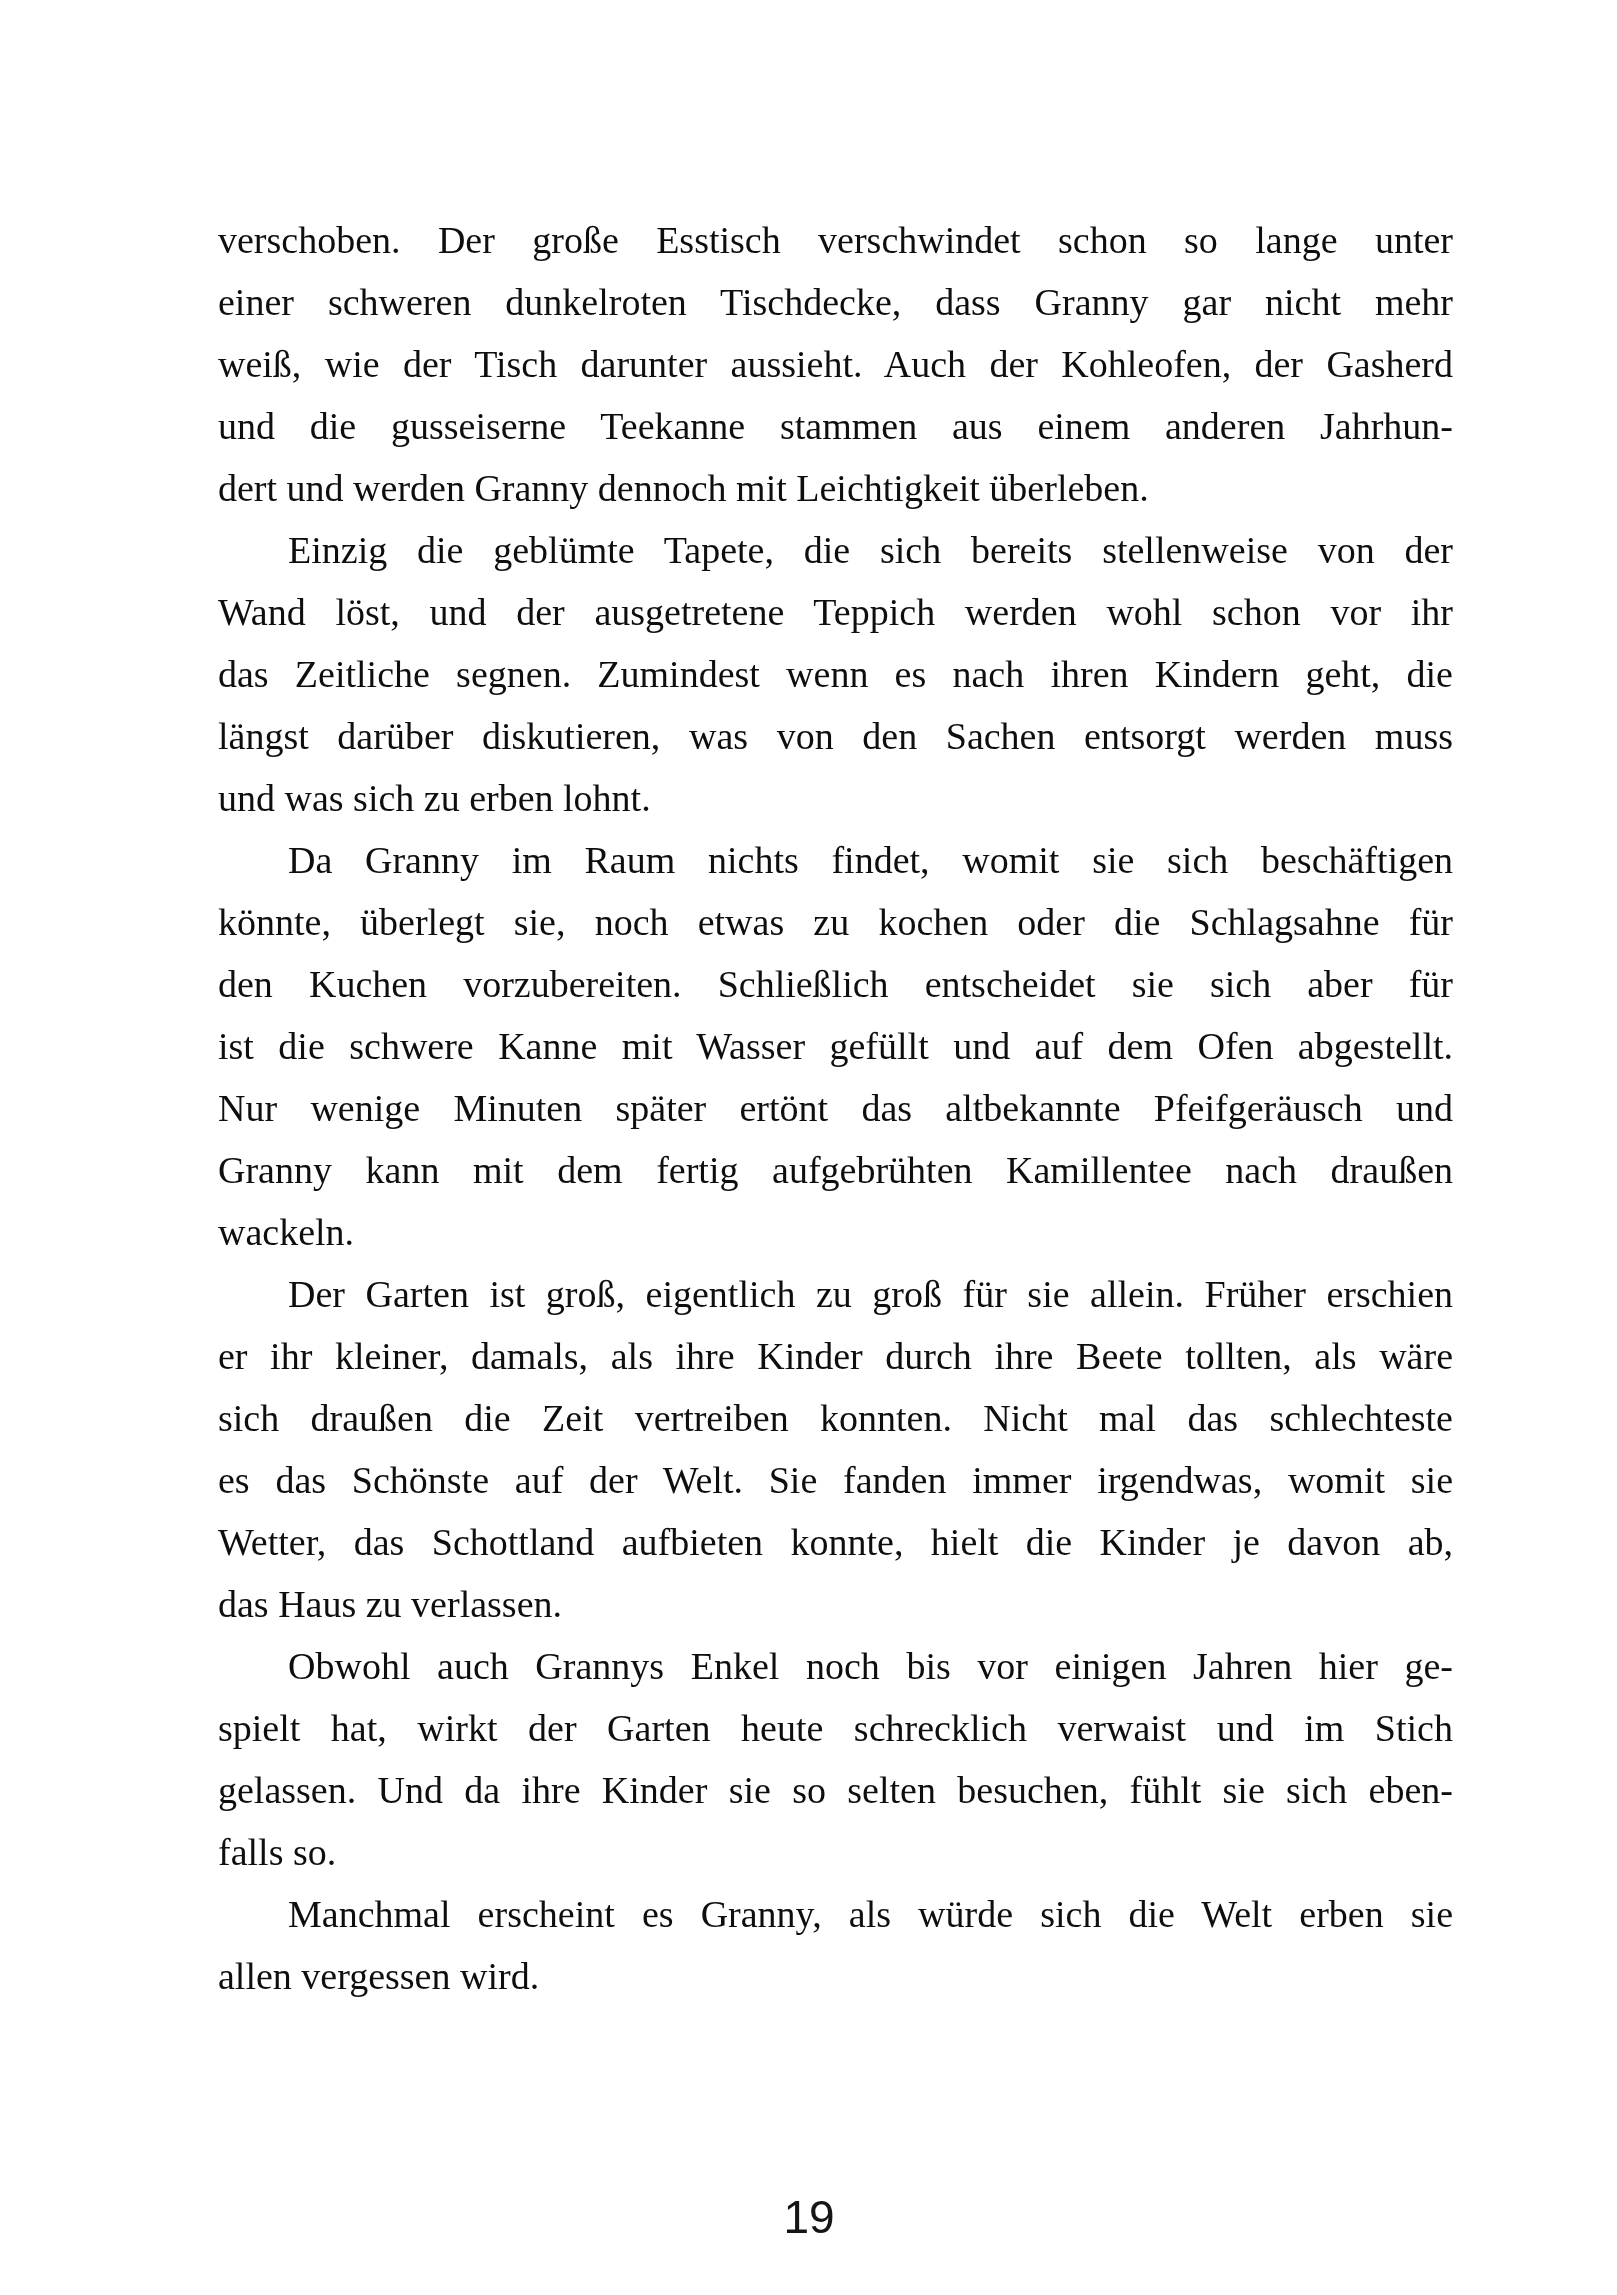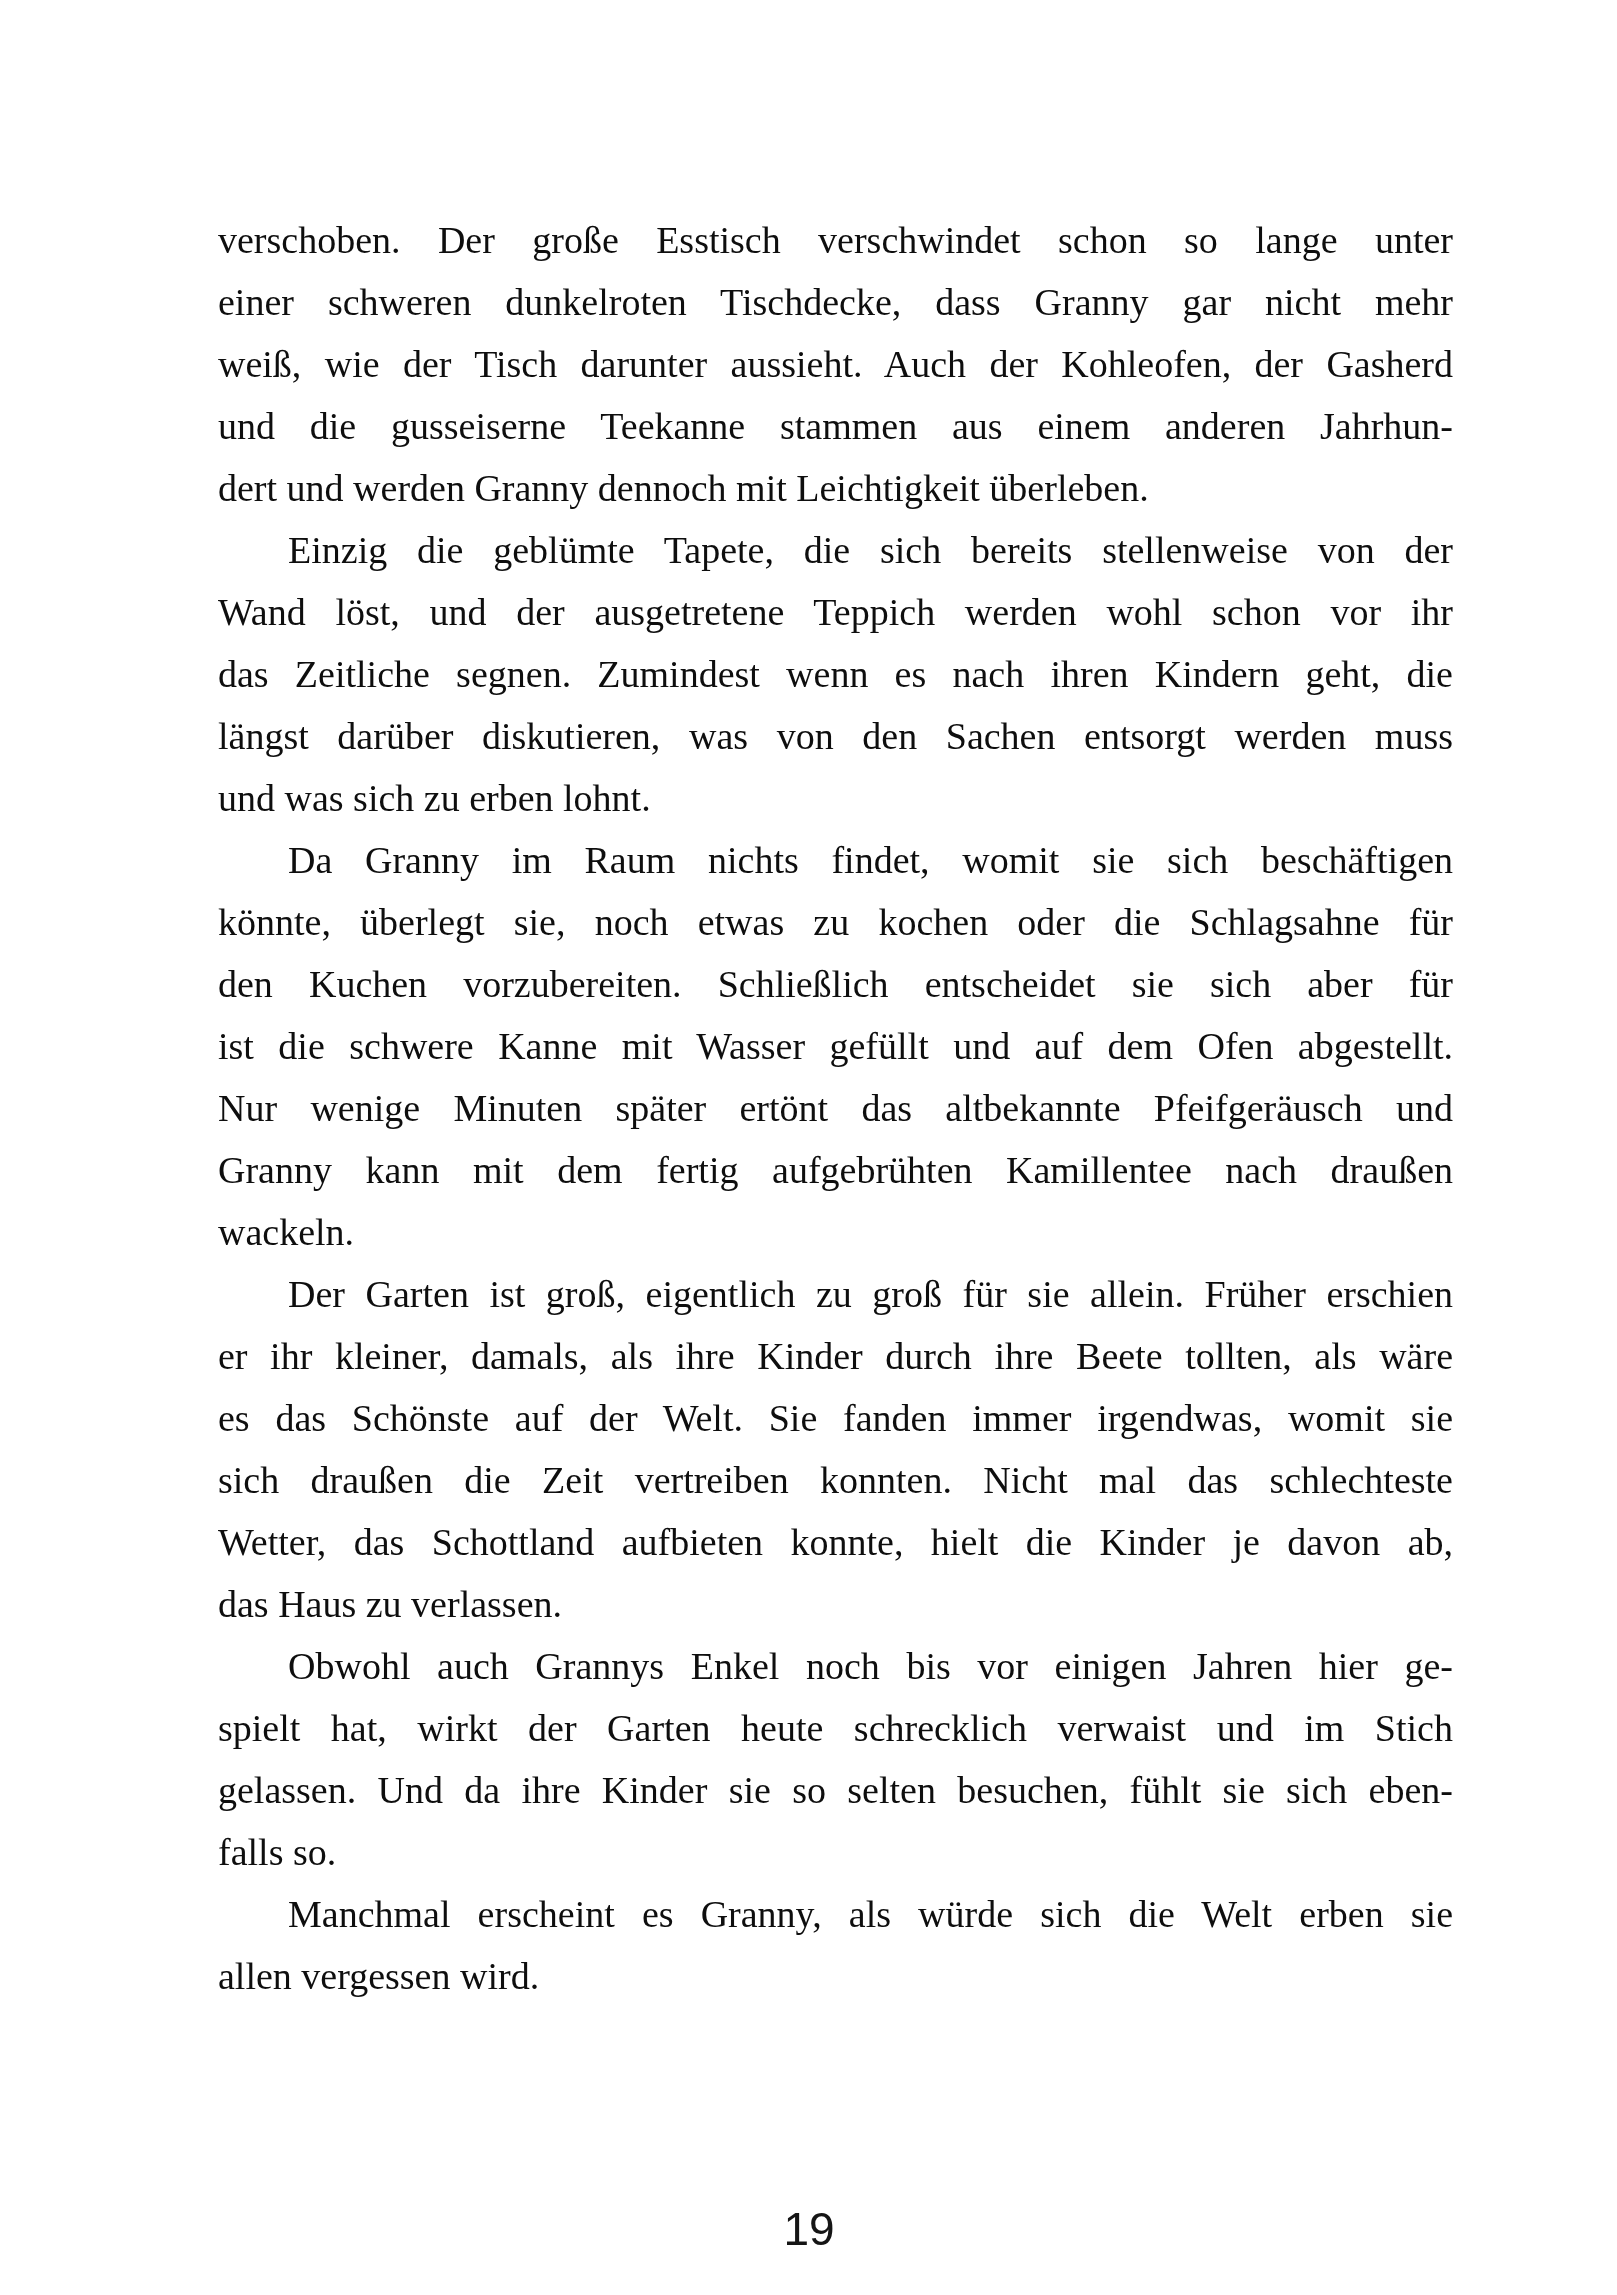--- a/index.html
+++ b/index.html
@@ -41,21 +41,20 @@
   .folio {
     position: absolute;
     left: 0;
     right: 0;
     top: 2192px;
     text-align: center;
     font-family: "Liberation Sans", "DejaVu Sans", sans-serif;
     font-size: 46px;
     line-height: 51px;
     color: #151515;
-    margin-top: 12px;
   }
 </style>
 </head>
 <body>
 
 <div class="page">
   <div class="text-column">
       <div class="line">verschoben. Der große Esstisch verschwindet schon so lange unter</div>
       <div class="line">einer schweren dunkelroten Tischdecke, dass Granny gar nicht mehr</div>
       <div class="line">weiß, wie der Tisch darunter aussieht. Auch der Kohleofen, der Gasherd</div>
@@ -68,22 +67,22 @@
       <div class="line last">und was sich zu erben lohnt.</div>
       <div class="line indent">Da Granny im Raum nichts findet, womit sie sich beschäftigen</div>
       <div class="line">könnte, überlegt sie, noch etwas zu kochen oder die Schlagsahne für</div>
       <div class="line">den Kuchen vorzubereiten. Schließlich entscheidet sie sich aber für</div>
       <div class="line">ist die schwere Kanne mit Wasser gefüllt und auf dem Ofen abgestellt.</div>
       <div class="line">Nur wenige Minuten später ertönt das altbekannte Pfeifgeräusch und</div>
       <div class="line">Granny kann mit dem fertig aufgebrühten Kamillentee nach draußen</div>
       <div class="line last">wackeln.</div>
       <div class="line indent">Der Garten ist groß, eigentlich zu groß für sie allein. Früher erschien</div>
       <div class="line">er ihr kleiner, damals, als ihre Kinder durch ihre Beete tollten, als wäre</div>
+      <div class="line">sich draußen die Zeit vertreiben konnten. Nicht mal das schlechteste</div>
       <div class="line">es das Schönste auf der Welt. Sie fanden immer irgendwas, womit sie</div>
-      <div class="line">sich draußen die Zeit vertreiben konnten. Nicht mal das schlechteste</div>
       <div class="line">Wetter, das Schottland aufbieten konnte, hielt die Kinder je davon ab,</div>
       <div class="line last">das Haus zu verlassen.</div>
       <div class="line indent">Obwohl auch Grannys Enkel noch bis vor einigen Jahren hier ge-</div>
       <div class="line">spielt hat, wirkt der Garten heute schrecklich verwaist und im Stich</div>
       <div class="line">gelassen. Und da ihre Kinder sie so selten besuchen, fühlt sie sich eben-</div>
       <div class="line last">falls so.</div>
       <div class="line indent">Manchmal erscheint es Granny, als würde sich die Welt erben sie</div>
       <div class="line last">allen vergessen wird.</div>
     </div>
   <div class="folio">19</div>

